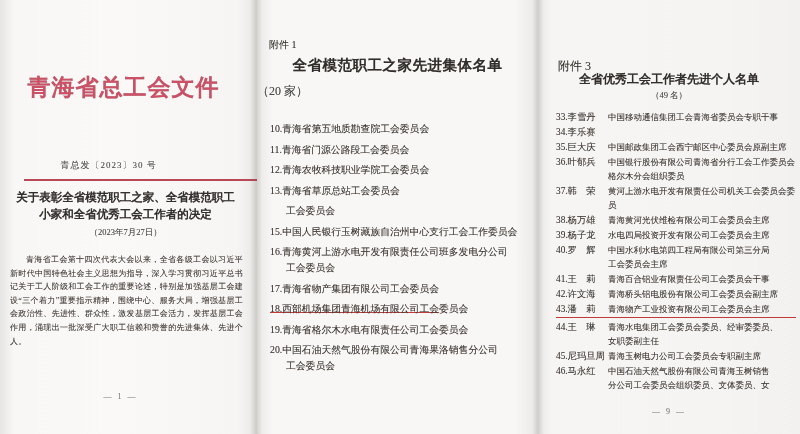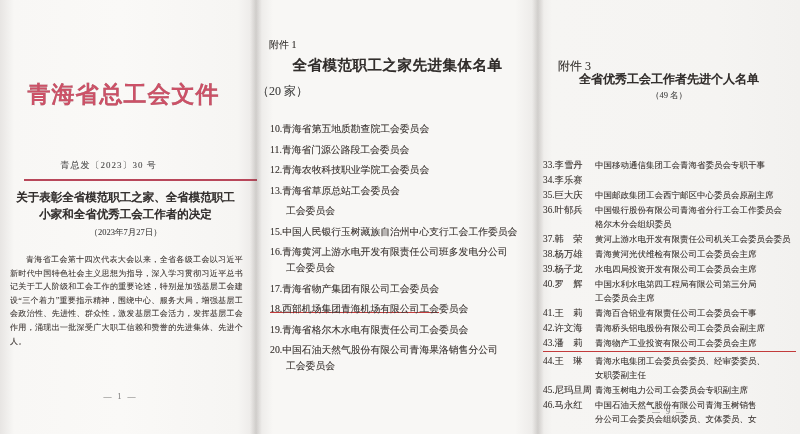--- a/index.html
+++ b/index.html
@@ -15,21 +15,21 @@
   .page-mid{left:257px;width:281px;
     background:linear-gradient(90deg,#eae8e6 0px,#f8f7f5 16px,#f8f7f5 258px,#eae8e6 281px);}
   .page-right{left:538px;width:262px;
     background:linear-gradient(90deg,#ebe9e7 0px,#f6f5f3 14px,#f5f4f2 180px,#f2f1ef 262px);}
   .seam{position:absolute;top:0;bottom:0;width:12px;
     background:linear-gradient(90deg,rgba(90,85,80,0) 0%,rgba(90,85,80,0.18) 50%,rgba(90,85,80,0) 100%);}
   .seam-1{left:250px;}
   .seam-2{left:532px;}
 
   
-  .masthead{position:absolute;top:79px;left:0;right:10px;text-align:center;
+  .masthead{position:absolute;top:72px;left:0;right:10px;text-align:center;
     font-size:23px;font-weight:700;letter-spacing:1px;color:#cc5167;white-space:nowrap;}
   .doc-number{position:absolute;top:159px;left:0;right:40px;text-align:center;
     font-size:9px;letter-spacing:1px;color:#555;}
   .red-rule{position:absolute;top:179px;left:24px;right:0;height:2px;background:#b8475a;}
   .doc-title{position:absolute;top:189px;left:0;right:6px;text-align:center;
     font-weight:700;font-size:11.5px;line-height:17px;color:#332f2e;}
   .date-line{position:absolute;top:227px;left:0;right:6px;text-align:center;
     font-size:8.5px;color:#4a4a4a;}
   .body-text{position:absolute;top:253px;left:10px;right:14px;
     font-size:8px;line-height:13.6px;text-align:justify;text-indent:2em;
@@ -47,21 +47,21 @@
   .m-list{position:absolute;top:121px;left:13px;right:10px;font-size:9.8px;line-height:16px;color:#403a37;}
   .m-list .row{margin-bottom:4.5px;}
   .m-list .line2{padding-left:16px;}
   .m-list .underlined .line-text{border-bottom:1.8px solid #c23b3b;padding-bottom:18px;}
 
   
   .attach-3{top:58px;left:20px;font-size:12px;}
   .r-title{position:absolute;top:71px;left:0;right:0;text-align:center;
     font-weight:700;font-size:12px;color:#322e2c;}
   .r-subtitle{position:absolute;top:90px;left:0;right:0;text-align:center;font-size:8.5px;color:#4a4a4a;}
-  .r-list{position:absolute;top:110px;left:5px;right:4px;font-size:8.5px;line-height:14px;color:#403a37;margin-top:48px;}
+  .r-list{position:absolute;top:110px;left:18px;right:4px;font-size:8.5px;line-height:14px;color:#403a37;}
   .r-list .row{display:flex;margin-bottom:1px;}
   .r-list .no-name{width:52px;flex:none;font-size:9.3px;}
   .r-list .desc{flex:1;}
   .r-list .underlined{border-bottom:1.8px solid #c23b3b;padding-bottom:1px;margin-bottom:2px;}
 </style>
 </head>
 <body>
 
 <div class="photo">
 

